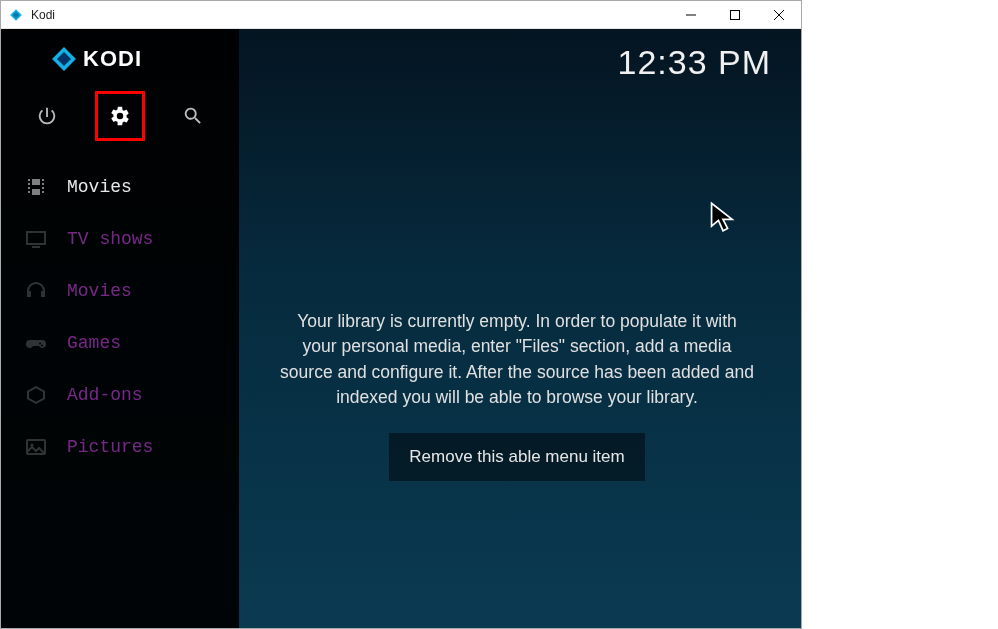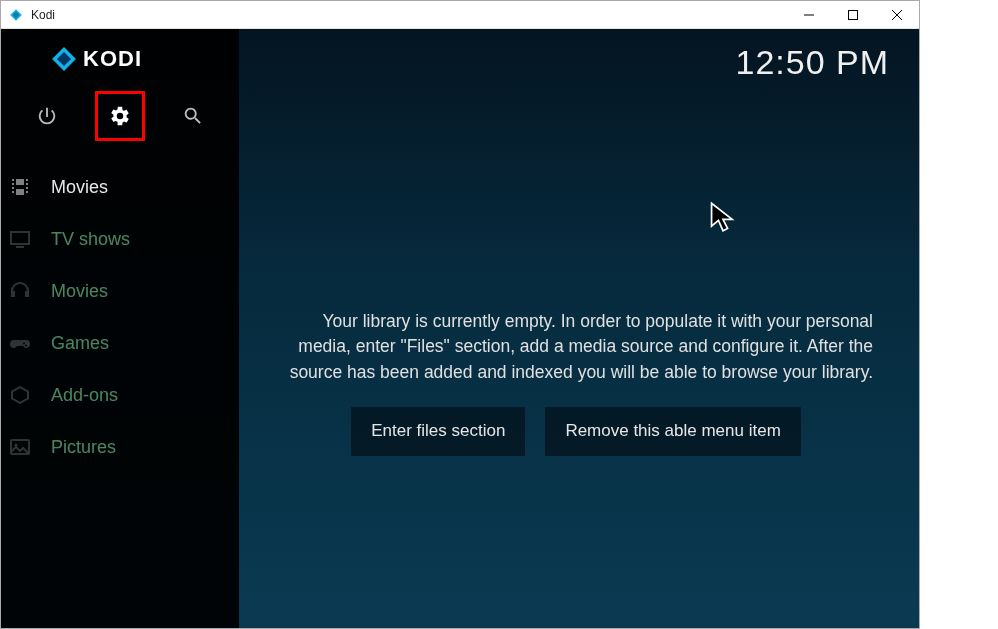--- a/index.html
+++ b/index.html
@@ -1,18 +1,18 @@
 <!DOCTYPE html>
 <html><head>
 <meta charset="utf-8">
 <style>
   * { margin: 0; padding: 0; box-sizing: border-box; }
   html, body { width: 998px; height: 629px; font-family: "Segoe UI", Arial, sans-serif; overflow: hidden; background: #fff; }
 
-  .window { width: 920px; height: 629px; display: flex; flex-direction: column; border: 1px solid #aaa; }
+  .window { width: 802px; height: 629px; display: flex; flex-direction: column; border: 1px solid #aaa; }
 
   
   .titlebar { height: 28px; background: #fff; display: flex; align-items: center; padding-left: 8px; border-bottom: 1px solid #e5e5e5; }
   .titlebar .app-icon { width: 14px; height: 14px; margin-right: 8px; }
   .titlebar .title-text { font-size: 12px; color: #222; flex: 1; }
   .titlebar .win-btn { width: 44px; height: 28px; display: flex; align-items: center; justify-content: center; font-family: "Segoe MDL2 Assets", Arial; font-size: 10px; color: #222; cursor: default; }
   .titlebar .win-btn svg { width: 10px; height: 10px; }
 
   
   .kodi { flex: 1; display: flex; background: linear-gradient(180deg, #041421 0%, #062a3d 40%, #0a3a52 100%); position: relative; overflow: hidden; }
@@ -23,32 +23,32 @@
   .logo-svg { width: 26px; height: 26px; }
   .logo-text { font-size: 22px; font-weight: 700; letter-spacing: 1px; color: #fff; }
 
   .tool-row { height: 54px; display: flex; align-items: center; justify-content: space-around; padding: 0 10px; }
   .tool-btn { width: 50px; height: 50px; display: flex; align-items: center; justify-content: center; color: #bdbdbd; }
   .tool-btn svg { width: 22px; height: 22px; fill: #bdbdbd; }
   .tool-btn.highlight { border: 3px solid #ff0000; }
   .tool-btn.highlight svg { fill: #ffffff; }
 
   .nav { flex: 1; overflow: hidden; padding-top: 18px; }
-  .nav-item { height: 52px; display: flex; align-items: center; gap: 18px; padding-left: 6px; cursor: default; }
+  .nav-item { height: 52px; display: flex; align-items: center; gap: 18px; padding-left: 22px; cursor: default; font-family: Liberation Mono, monospace; }
   .nav-item.dim { opacity: 0.55; }
   .nav-icon { width: 26px; height: 26px; display: flex; align-items: center; justify-content: center; }
   .nav-icon svg { width: 24px; height: 24px; fill: #808080; }
   .nav-item.dim .nav-icon svg { fill: #5a5a5a; }
   .nav-label { font-size: 18px; color: #e8e8e8; font-weight: 400; }
-  .nav-item.dim .nav-label { color: #86efac; }
+  .nav-item.dim .nav-label { color: #d946ef; }
 
   .content { flex: 1; position: relative; }
   .clock { position: absolute; top: 14px; right: 30px; font-size: 34px; color: #f0f0f0; letter-spacing: 1px; font-weight: 300; }
 
-  .empty-msg { position: absolute; top: 280px; left: 0; right: 6px; padding: 0 40px; text-align: right; color: #e0e0e0; font-size: 17.5px; line-height: 1.45; }
+  .empty-msg { position: absolute; top: 280px; left: 0; right: 6px; padding: 0 40px; text-align: center; color: #e0e0e0; font-size: 17.5px; line-height: 1.45; }
   .action-row { margin-top: 22px; display: flex; justify-content: center; gap: 20px; }
   .action-btn { background: rgba(0,0,0,0.45); color: #e6e6e6; padding: 12px 20px; font-size: 17px; cursor: default; }
 
   .cursor { position: absolute; top: 172px; left: 470px; }
   .cursor svg { width: 28px; height: 32px; }
 </style>
 </head>
 <body>
 
 <div class="window">
@@ -159,26 +159,25 @@
                 <circle cx="8" cy="10" r="1.5" fill="#5a5a5a"></circle>
                 <path d="M3 17l5-5 4 4 3-3 6 6" stroke="#5a5a5a" stroke-width="2" fill="none"></path>
               </svg>
             </span>
           <span class="nav-label">Pictures</span>
         </div>
       </div>
     </div>
 
     <div class="content">
-      <div class="clock">12:50 PM</div>
+      <div class="clock">12:33 PM</div>
 
       <div class="empty-msg">
         <div>Your library is currently empty. In order to populate it with your personal media, enter "Files" section, add a media source and configure it. After the source has been added and indexed you will be able to browse your library.</div>
         <div class="action-row">
-          <div class="action-btn">Enter files section</div>
           <div class="action-btn">Remove this able menu item</div>
         </div>
       </div>
 
       <div class="cursor">
         <svg viewBox="0 0 24 28">
             <path d="M2 2 L2 22 L8 17 L12 26 L16 24 L12 16 L20 16 Z" fill="#000" stroke="#fff" stroke-width="1.5"></path>
           </svg>
       </div>
     </div>

